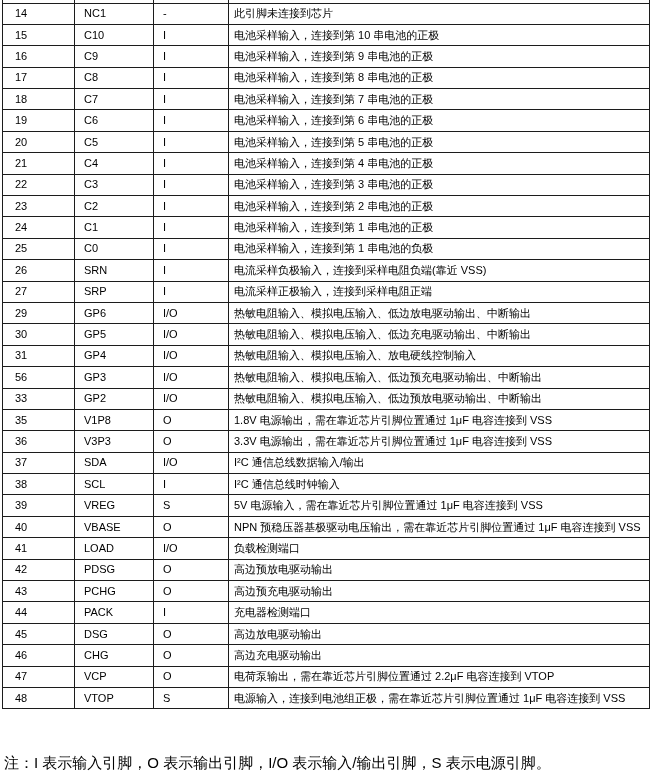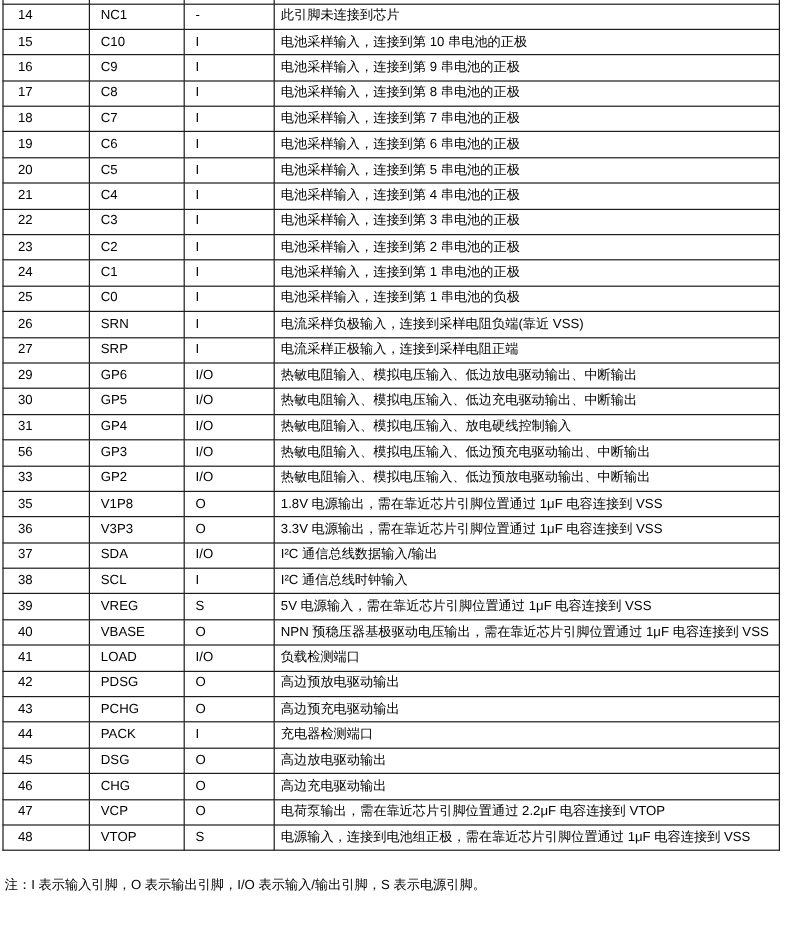--- a/index.html
+++ b/index.html
@@ -35,22 +35,22 @@
     height: 3px;
     padding: 0;
   }
   td.col-pin  { width: 72px;  padding-left: 12px; }
   td.col-name { width: 79px;  padding-left: 9px; margin-left: 32px; }
   td.col-type { width: 75px;  padding-left: 9px; }
   td.col-description { padding-left: 5px; }
   .footnote {
     position: absolute;
     left: 4px;
-    top: 731px;
-    font-size: 11px;
+    top: 756px;
+    font-size: 15px;
     line-height: 14px;
     color: #000000;
     white-space: nowrap;
   }
 </style>
 </head>
 <body>
 
 <div class="page">
   <table class="pin-table">

